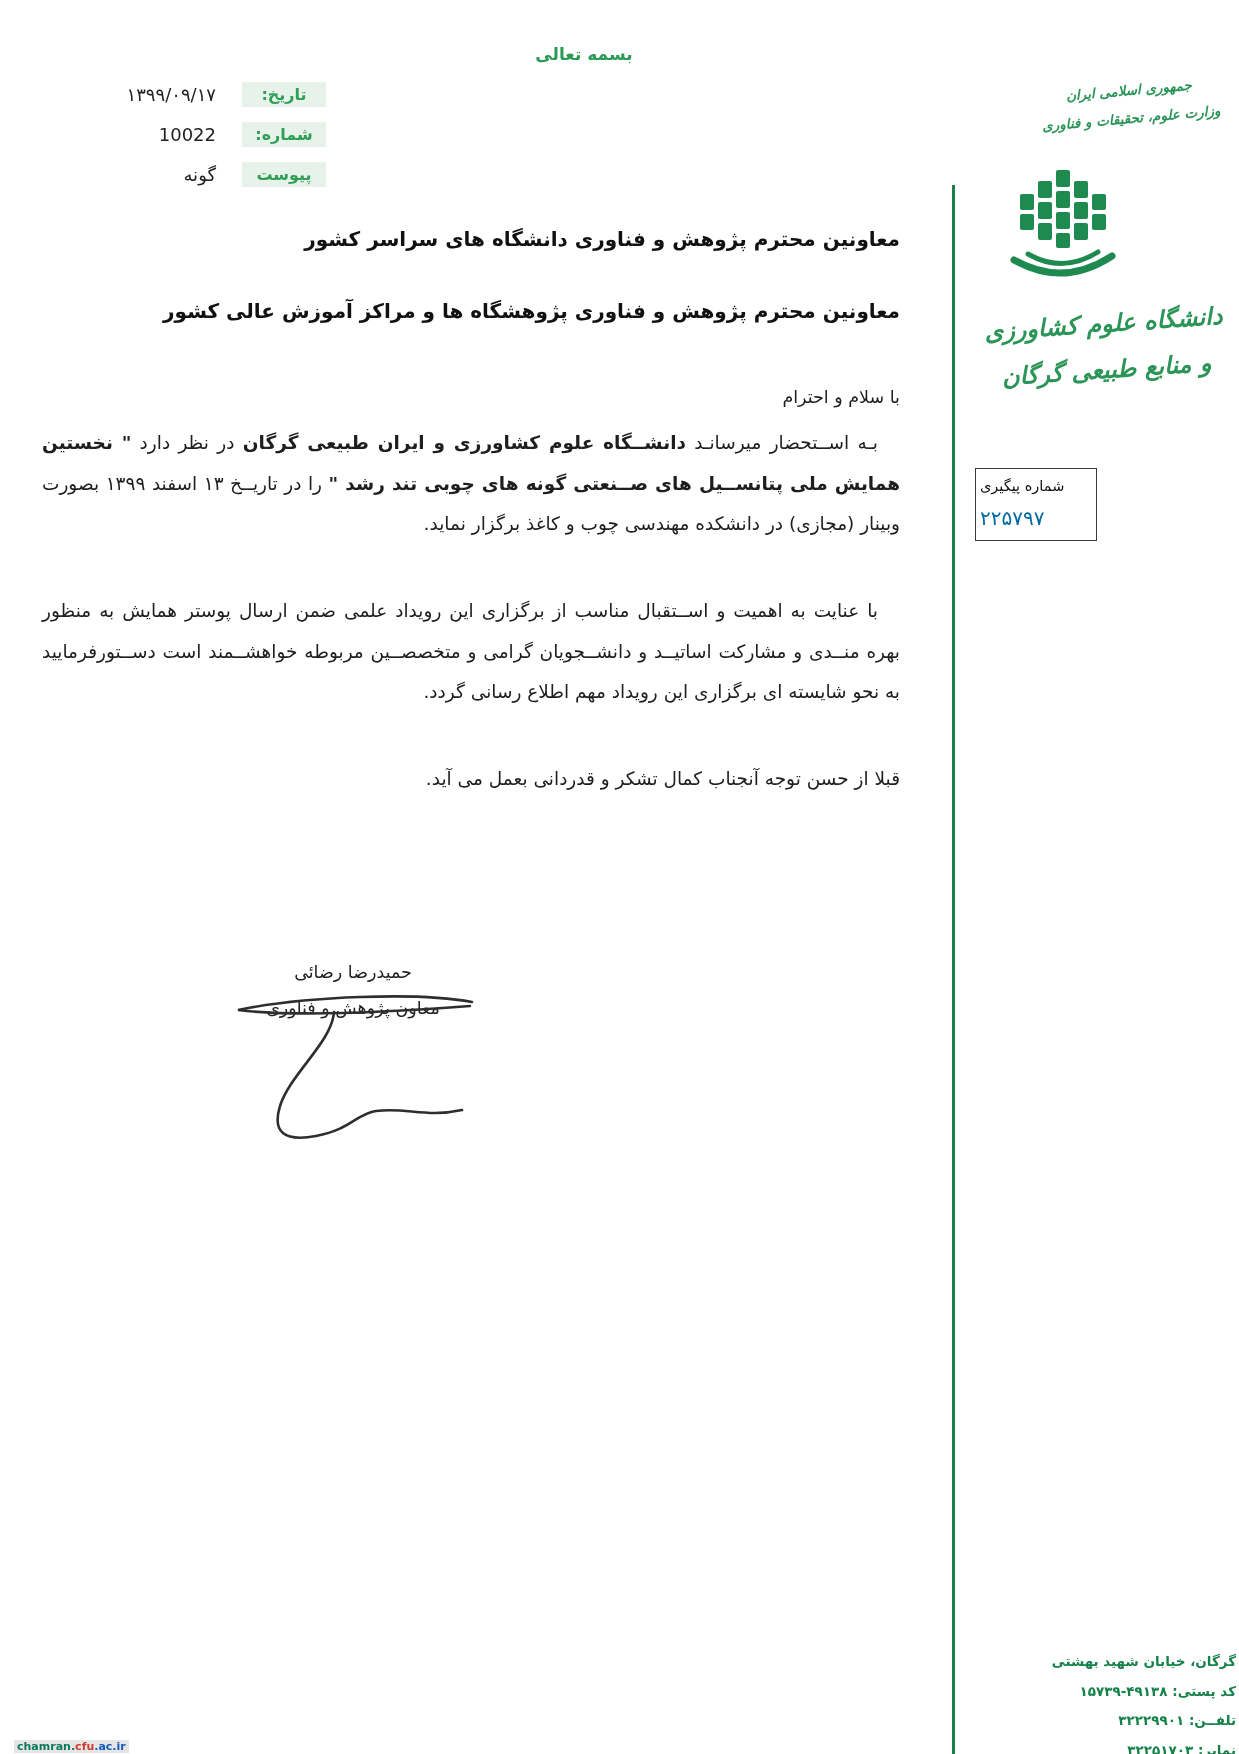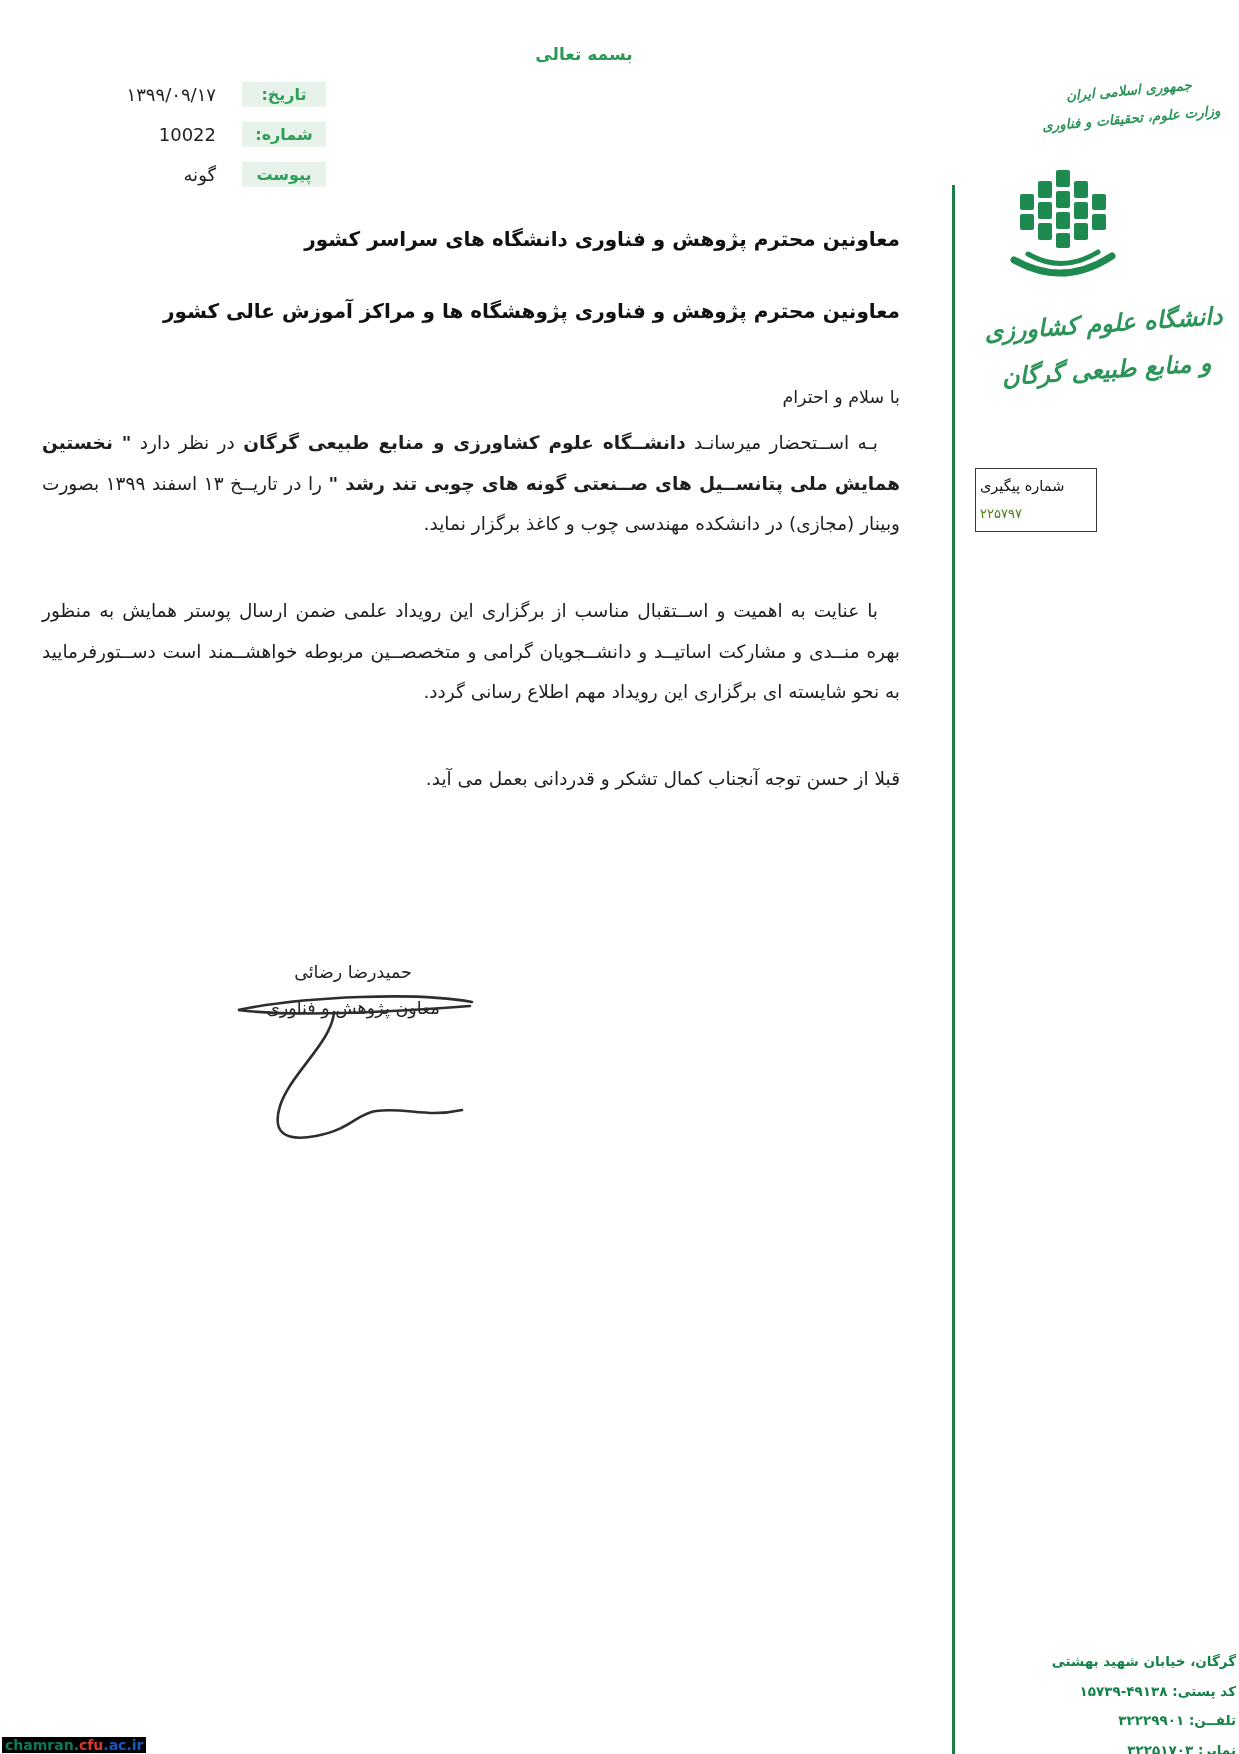--- a/index.html
+++ b/index.html
@@ -32,29 +32,29 @@
   
   .divider{position:absolute;left:952px;top:185px;width:3px;height:1569px;background:#1c7f49;}
   .gov-callig{position:absolute;top:76px;left:1030px;width:200px;text-align:center;color:#2b9457;
     font-size:13.5px;font-style:italic;font-weight:bold;transform:rotate(-5deg);line-height:2.1;}
   .logo{position:absolute;top:166px;left:988px;width:150px;height:130px;}
   .uni-callig{position:absolute;top:302px;left:980px;width:250px;text-align:center;color:#2b9457;
     font-size:24px;font-style:italic;font-weight:bold;transform:rotate(-4deg);line-height:1.9;}
   .tracking-box{position:absolute;top:468px;left:975px;width:112px;border:1.5px solid #3a3a3a;
     padding:9px 4px 10px 4px;text-align:left;background:#fff;}
   .tracking-label{font-size:14.5px;color:#111;margin-bottom:12px;}
-  .tracking-number{font-size:13px;color:#4d7c0f;letter-spacing:1px;}
+  .tracking-number{font-size:20px;color:#0369a1;letter-spacing:1px;}
   
   .footer-info{position:absolute;top:1647px;left:1000px;width:230px;text-align:right;
     color:#15824a;font-weight:bold;font-size:13.5px;line-height:2.2;padding-left:6px;}
   .footer-line{white-space:nowrap;}
   .footer-line.email{direction:ltr;text-align:right;}
   
-  .watermark{position:absolute;left:2px;bottom:1px;font-size:14px;font-weight:bold;
-    direction:ltr;background:#000000;padding:0 3px;}
+  .watermark{position:absolute;left:14px;bottom:1px;font-size:11px;font-weight:bold;
+    direction:ltr;background:#e5e5e5;padding:0 3px;}
   .wm-1{color:#0b7a5c;}
   .wm-2{color:#d23a2e;}
   .wm-3{color:#1558c0;}
 </style>
 </head>
 <body>
 
 <div class="page">
 
   <div class="besmele">بسمه تعالی</div>
@@ -71,21 +71,21 @@
     <div class="meta-row">
       <span class="meta-label">پیوست</span>
       <span class="meta-value">گونه</span>
     </div>
   </div>
 
   <div class="letter-body">
     <p class="addressee">معاونین محترم پژوهش و فناوری دانشگاه های سراسر کشور</p>
     <p class="addressee second">معاونین محترم پژوهش و فناوری پژوهشگاه ها و مراکز آموزش عالی کشور</p>
     <p class="salutation">با سلام و احترام</p>
-    <p class="para"><span>بـه اســتحضار میرسانـد </span><span class="bold">دانشــگاه علوم کشاورزی و منابع طبیعی گرگان</span><span> در نظر دارد </span><span class="bold">" نخستین همایش ملی پتانســیل های صــنعتی گونه های چوبی تند رشد "</span><span> را در تاریــخ ۱۳ اسفند ۱۳۹۹ بصورت وبینار (مجازی) در دانشکده مهندسی چوب و کاغذ برگزار نماید.</span></p>
+    <p class="para"><span>بـه اســتحضار میرسانـد </span><span class="bold">دانشــگاه علوم کشاورزی و ایران طبیعی گرگان</span><span> در نظر دارد </span><span class="bold">" نخستین همایش ملی پتانســیل های صــنعتی گونه های چوبی تند رشد "</span><span> را در تاریــخ ۱۳ اسفند ۱۳۹۹ بصورت وبینار (مجازی) در دانشکده مهندسی چوب و کاغذ برگزار نماید.</span></p>
     <p class="para">با عنایت به اهمیت و اســتقبال مناسب از برگزاری این رویداد علمی ضمن ارسال پوستر همایش به منظور بهره منــدی و مشارکت اساتیــد و دانشــجویان گرامی و متخصصــین مربوطه خواهشــمند است دســتورفرمایید به نحو شایسته ای برگزاری این رویداد مهم اطلاع رسانی گردد.</p>
     <p class="para third">قبلا از حسن توجه آنجناب کمال تشکر و قدردانی بعمل می آید.</p>
   </div>
 
   <div class="signature">
     <p class="sig-name">حمیدرضا رضائی</p>
     <p class="sig-title">معاون پژوهش و فناوری</p>
     <svg class="sig-scrawl" viewBox="0 0 262 172" xmlns="http://www.w3.org/2000/svg">
       <g fill="none" stroke="#2e2e2e" stroke-width="2.6" stroke-linecap="round">
         <path d="M 250 12 C 196 2 84 6 16 20 C 80 28 196 20 248 16"></path>

